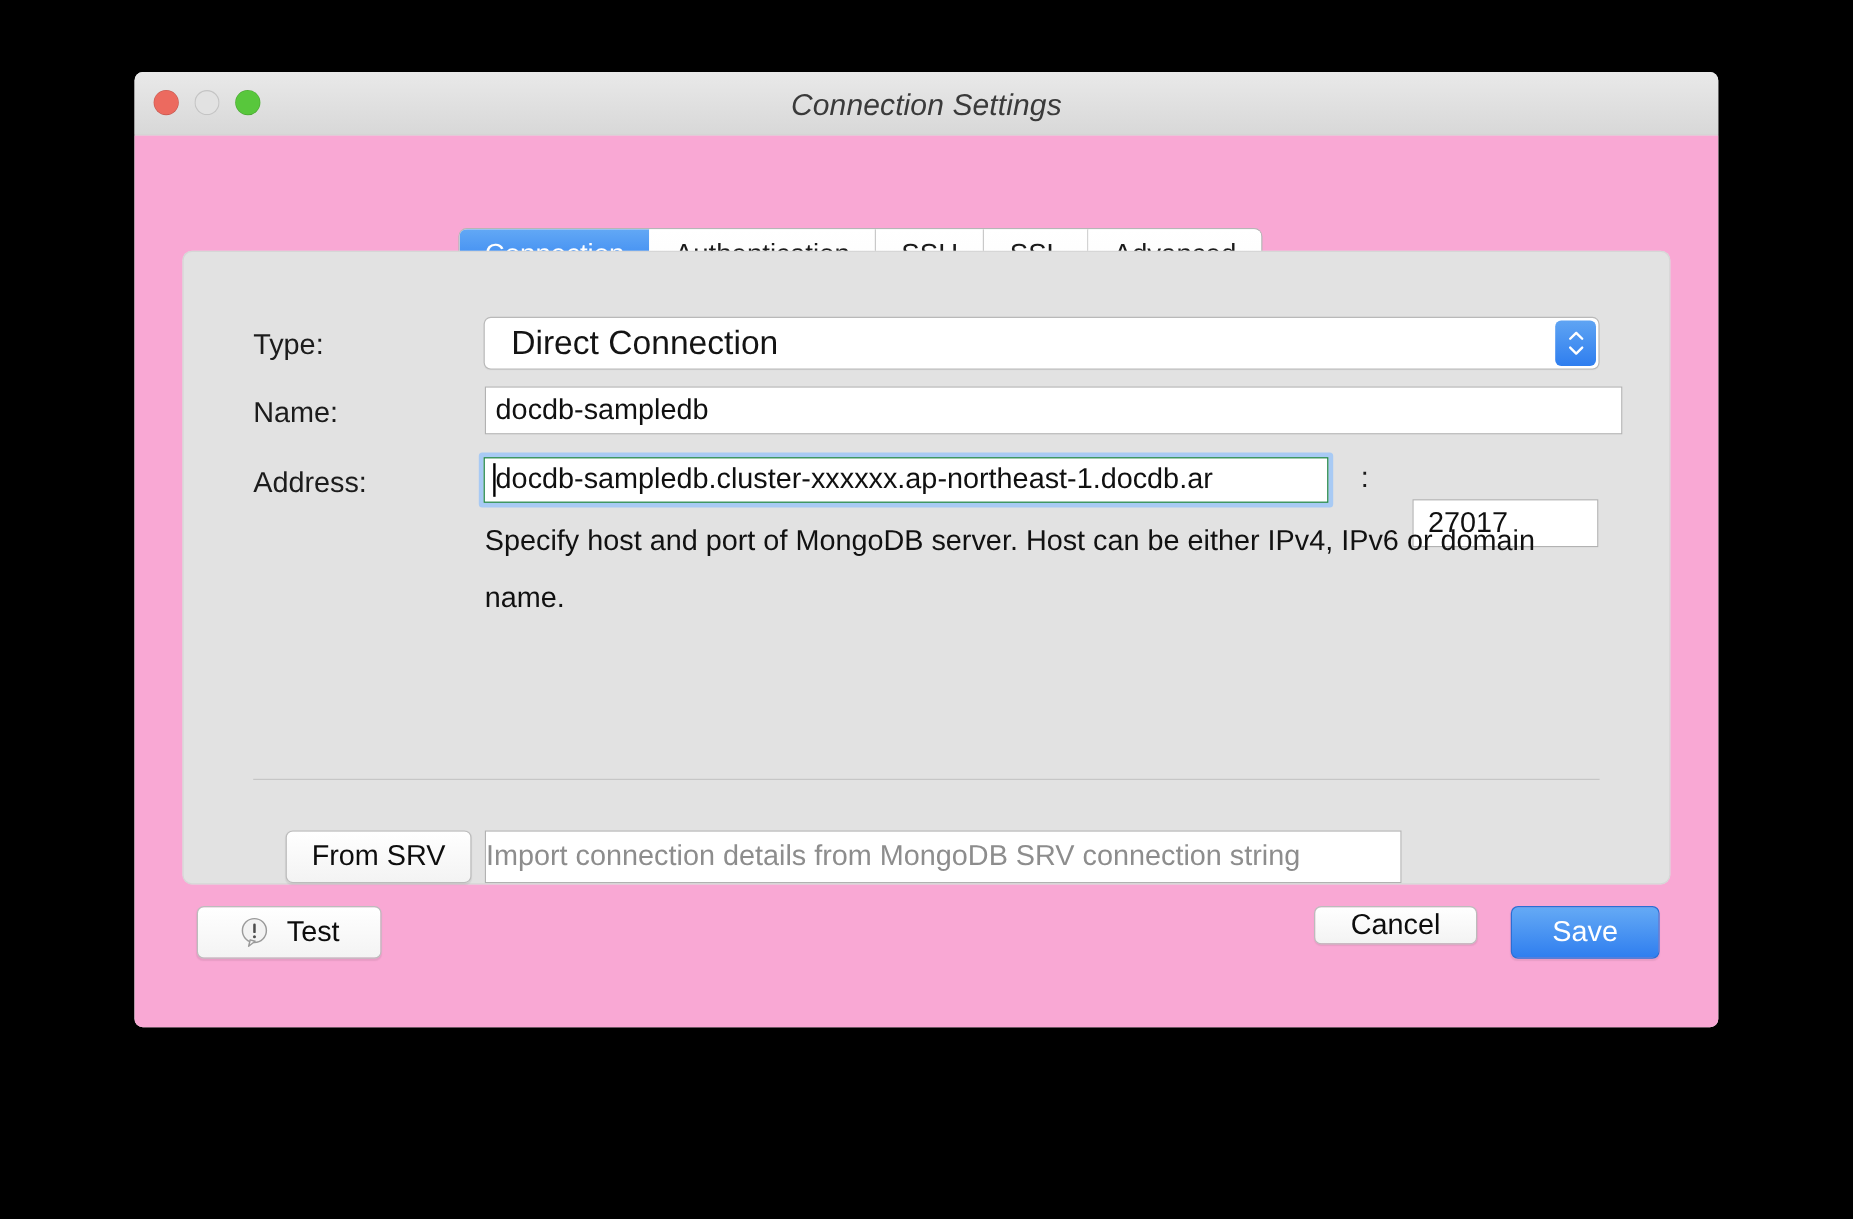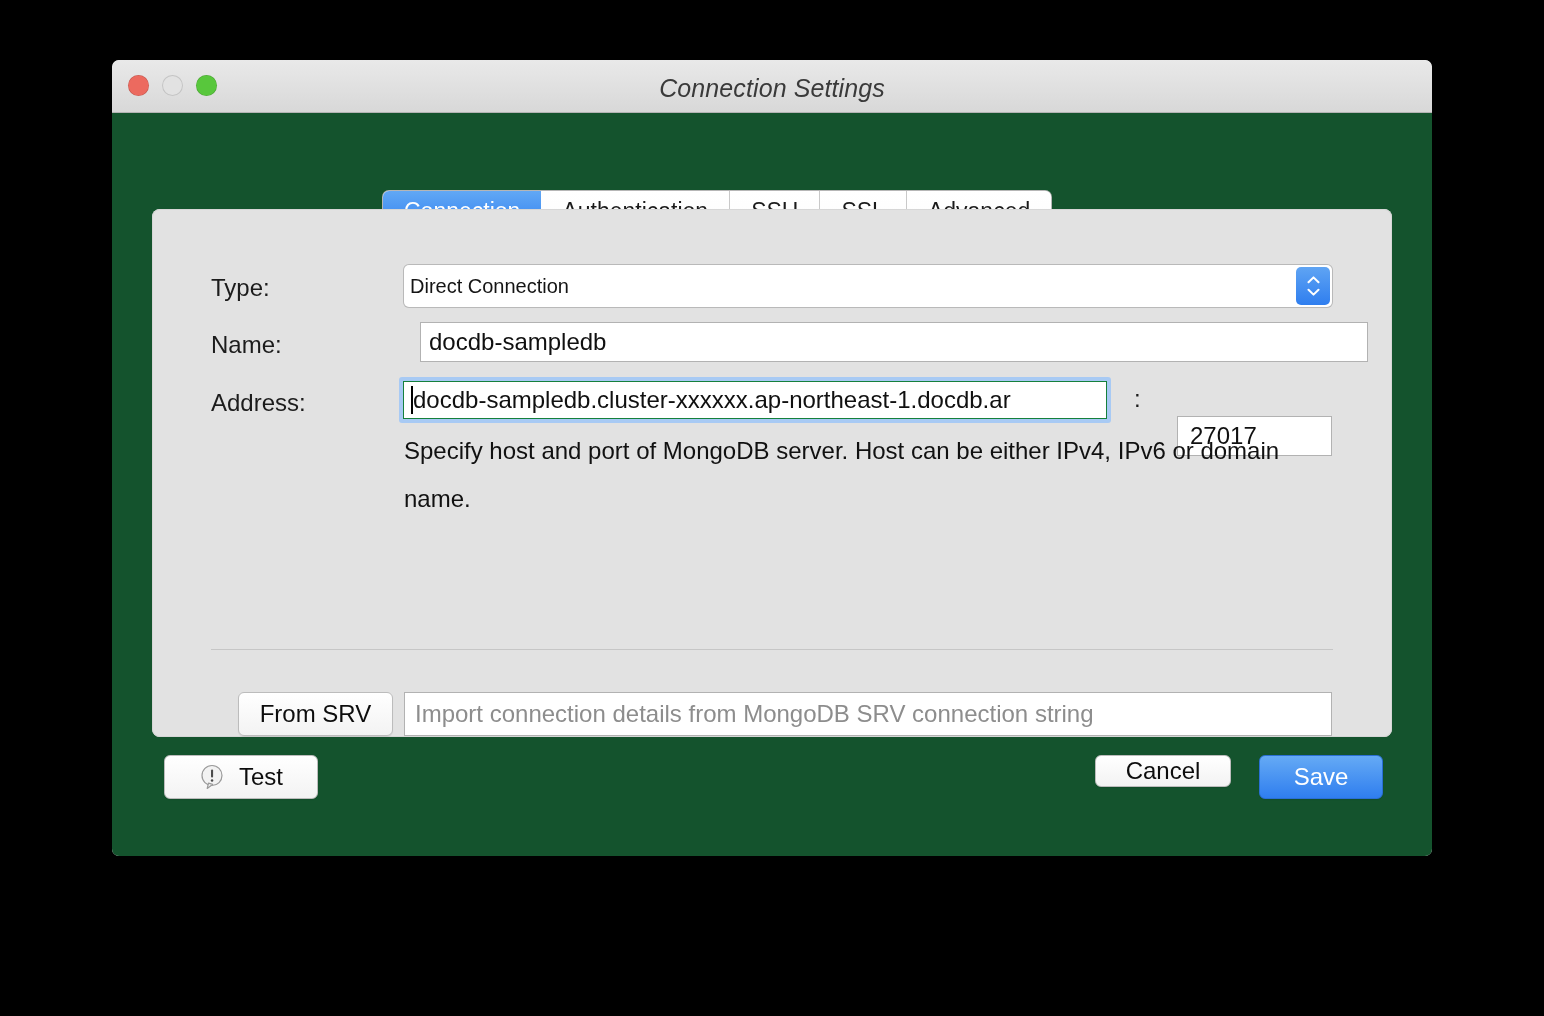--- a/index.html
+++ b/index.html
@@ -58,21 +58,21 @@
     border-radius: 50%;
   }
   .dot.red    { background: #ec6a5f; box-shadow: inset 0 0 0 0.5px rgba(0,0,0,0.18); }
   .dot.yellow { background: #e2e2e2; box-shadow: inset 0 0 0 1px #c4c4c4; }
   .dot.green  { background: #58c73c; box-shadow: inset 0 0 0 0.5px rgba(0,0,0,0.18); }
 
   
   .win-body {
     position: relative;
     height: 744px;
-    background: #14532d;
+    background: #f9a8d4;
   }
 
   
   .tabbar {
     position: absolute;
     left: 271px;
     top: 78px;
     display: flex;
     height: 41px;
     border-radius: 6px;
@@ -139,22 +139,22 @@
     position: absolute;
     left: 0; top: 0;
     width: 100%;
     height: 100%;
     background: #ffffff;
     border-radius: 5px;
     box-shadow: 0 0 0 1px #b9b9b9, 0 1px 1px rgba(0,0,0,0.07);
     box-sizing: border-box;
     display: flex;
     align-items: center;
-    padding-left: 6px;
-    font-size: 20px;
+    padding-left: 22px;
+    font-size: 28px;
     color: #141414;
   }
   .stepper {
     position: absolute;
     right: 2px;
     top: 2px;
     width: 34px;
     height: 38px;
     border-radius: 5px;
     background: linear-gradient(to bottom, #5fa4f3 0%, #2f7eef 100%);
@@ -177,21 +177,21 @@
     box-sizing: border-box;
     display: flex;
     align-items: center;
     padding-left: 8px;
     font-size: 24px;
     color: #101010;
     overflow: hidden;
     white-space: nowrap;
   }
   .inp-name {
-    left: 268px;
+    left: 252px;
     top: 113px;
     width: 948px;
     height: 40px;
   }
 
   .addr-focus {
     position: absolute;
     left: 247px;
     top: 168px;
     width: 712px;
@@ -278,24 +278,24 @@
     position: absolute;
     left: 59px;
     top: 483px;
     width: 155px;
     height: 44px;
     margin-left: 27px;
   }
   .inp-srv {
     left: 252px;
     top: 483px;
-    width: 928px;
+    width: 764px;
     height: 44px;
     color: #8d8d8d;
-    padding-left: 10px;
+    padding-left: 0;
   }
 
   
   .btn-test {
     position: absolute;
     left: 52px;
     top: 642px;
     width: 154px;
     height: 44px;
     gap: 14px;

